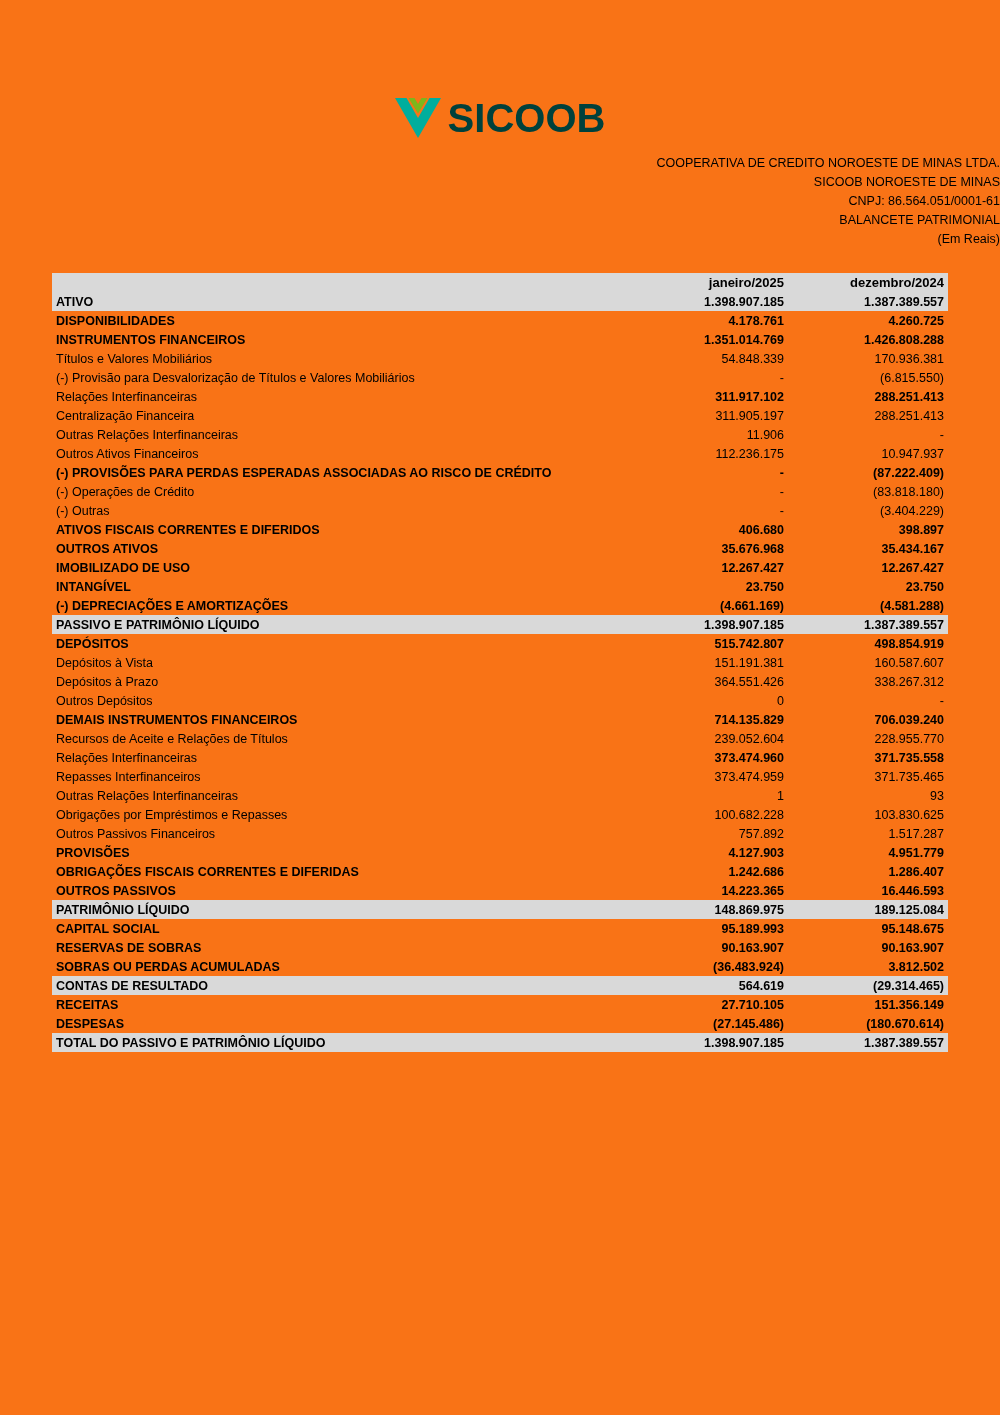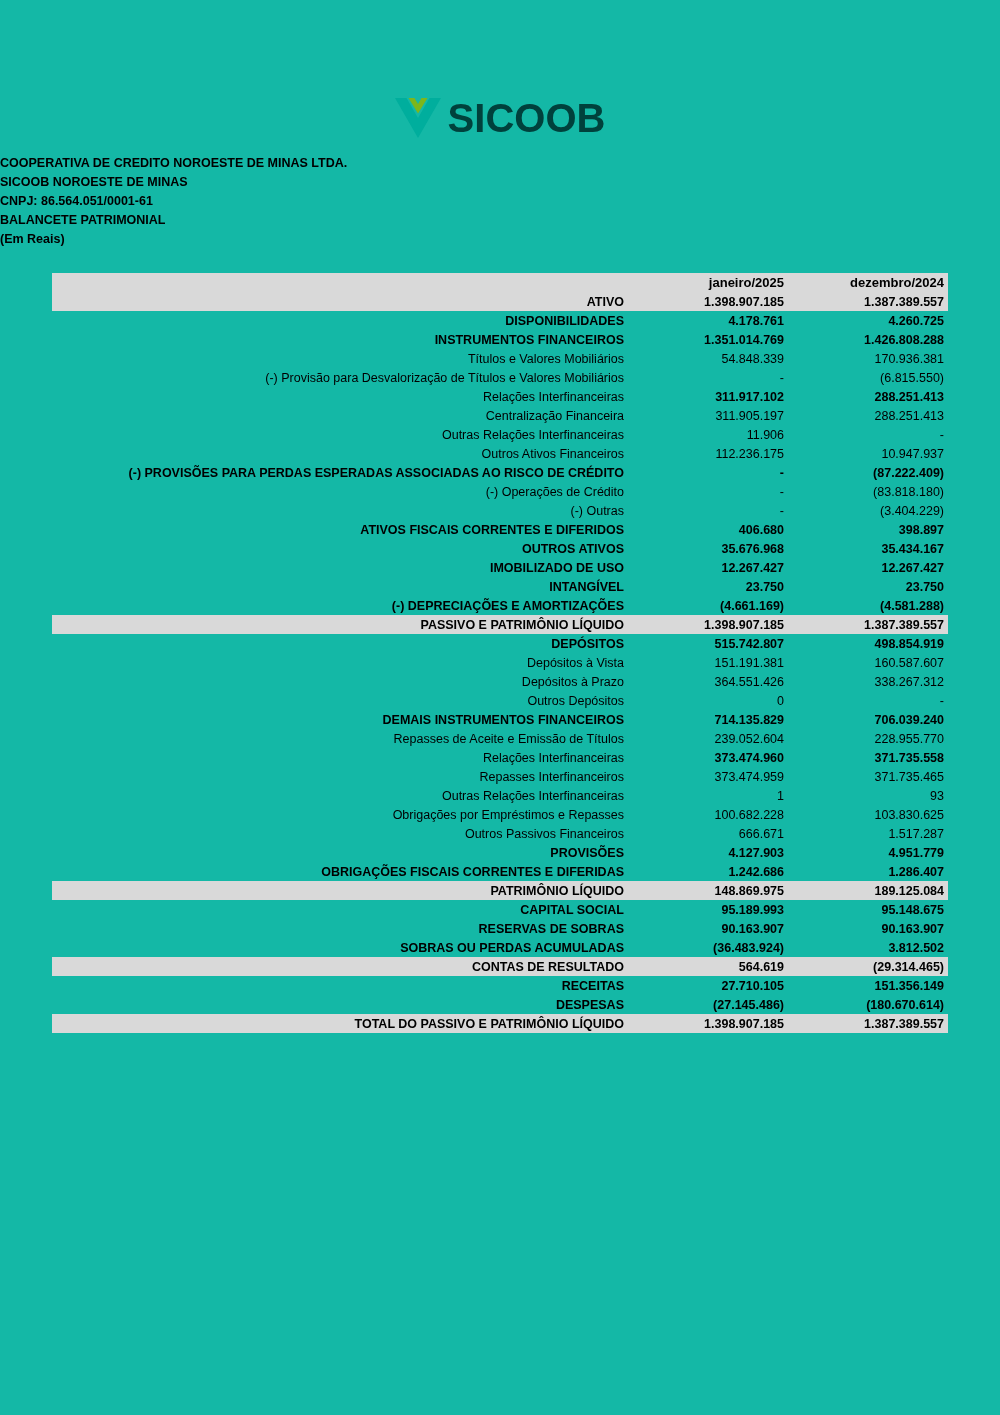--- a/index.html
+++ b/index.html
@@ -7,61 +7,61 @@
     margin: 0;
     padding: 0;
     background: #ffffff;
     font-family: "Liberation Sans", sans-serif;
     color: #000000;
   }
   .page {
     width: 1000px;
     min-height: 1415px;
     margin: 0 auto;
-    background: #14b8a6;
+    background: #f97316;
     padding-top: 98px;
   }
   .logo {
     display: flex;
     justify-content: center;
     align-items: center;
     gap: 7px;
     margin-bottom: 16px;
   }
   .logo-icon { display: inline-flex; align-items: flex-end; }
   .logo-text {
     font-size: 40px;
     font-weight: bold;
     color: #00413C;
     letter-spacing: 0px;
     line-height: 1;
   }
   .doc-header {
-    text-align: left;
-    font-weight: bold;
+    text-align: right;
+    font-weight: normal;
     font-size: 12.5px;
     line-height: 19px;
     margin-bottom: 24px;
   }
   .balance-table {
     width: 896px;
     margin: 0 auto;
     border-collapse: collapse;
     font-size: 12.5px;
     table-layout: fixed;
   }
   .balance-table th, .balance-table td {
     height: 19px;
     padding: 0 4px;
     vertical-align: middle;
     white-space: nowrap;
     overflow: hidden;
   }
   .balance-table thead th { font-weight: bold; font-size: 13px; }
-  .label-col { width: 576px; text-align: right; }
+  .label-col { width: 576px; text-align: left; }
   .num { width: 160px; text-align: right; }
   tr.shaded { background: #D9D9D9; padding-left: 8px; }
   tr.bold { font-weight: bold; }
   .vbold { font-weight: bold; }
   .indent-0 { padding-left: 5px; }
   .indent-1 { padding-left: 19px; margin-left: 30px; }
   .indent-2 { padding-left: 39px; margin-top: 44px; }
 </style>
 </head>
 <body>
@@ -204,21 +204,21 @@
           <td class="label-col indent-1">Outros Depósitos</td>
           <td class="num">0</td>
           <td class="num">-</td>
         </tr>
         <tr class="bold">
           <td class="label-col indent-0">DEMAIS INSTRUMENTOS FINANCEIROS</td>
           <td class="num vbold">714.135.829</td>
           <td class="num vbold">706.039.240</td>
         </tr>
         <tr class="">
-          <td class="label-col indent-1">Repasses de Aceite e Emissão de Títulos</td>
+          <td class="label-col indent-1">Recursos de Aceite e Relações de Títulos</td>
           <td class="num">239.052.604</td>
           <td class="num">228.955.770</td>
         </tr>
         <tr class="">
           <td class="label-col indent-1">Relações Interfinanceiras</td>
           <td class="num vbold">373.474.960</td>
           <td class="num vbold">371.735.558</td>
         </tr>
         <tr class="">
           <td class="label-col indent-2">Repasses Interfinanceiros</td>
@@ -230,33 +230,38 @@
           <td class="num">1</td>
           <td class="num">93</td>
         </tr>
         <tr class="">
           <td class="label-col indent-1">Obrigações por Empréstimos e Repasses</td>
           <td class="num">100.682.228</td>
           <td class="num">103.830.625</td>
         </tr>
         <tr class="">
           <td class="label-col indent-1">Outros Passivos Financeiros</td>
-          <td class="num">666.671</td>
+          <td class="num">757.892</td>
           <td class="num">1.517.287</td>
         </tr>
         <tr class="bold">
           <td class="label-col indent-0">PROVISÕES</td>
           <td class="num vbold">4.127.903</td>
           <td class="num vbold">4.951.779</td>
         </tr>
         <tr class="bold">
           <td class="label-col indent-0">OBRIGAÇÕES FISCAIS CORRENTES E DIFERIDAS</td>
           <td class="num vbold">1.242.686</td>
           <td class="num vbold">1.286.407</td>
         </tr>
+        <tr class="bold">
+          <td class="label-col indent-0">OUTROS PASSIVOS</td>
+          <td class="num vbold">14.223.365</td>
+          <td class="num vbold">16.446.593</td>
+        </tr>
         <tr class="shaded bold">
           <td class="label-col indent-0">PATRIMÔNIO LÍQUIDO</td>
           <td class="num vbold">148.869.975</td>
           <td class="num vbold">189.125.084</td>
         </tr>
         <tr class="bold">
           <td class="label-col indent-0">CAPITAL SOCIAL</td>
           <td class="num vbold">95.189.993</td>
           <td class="num vbold">95.148.675</td>
         </tr>

